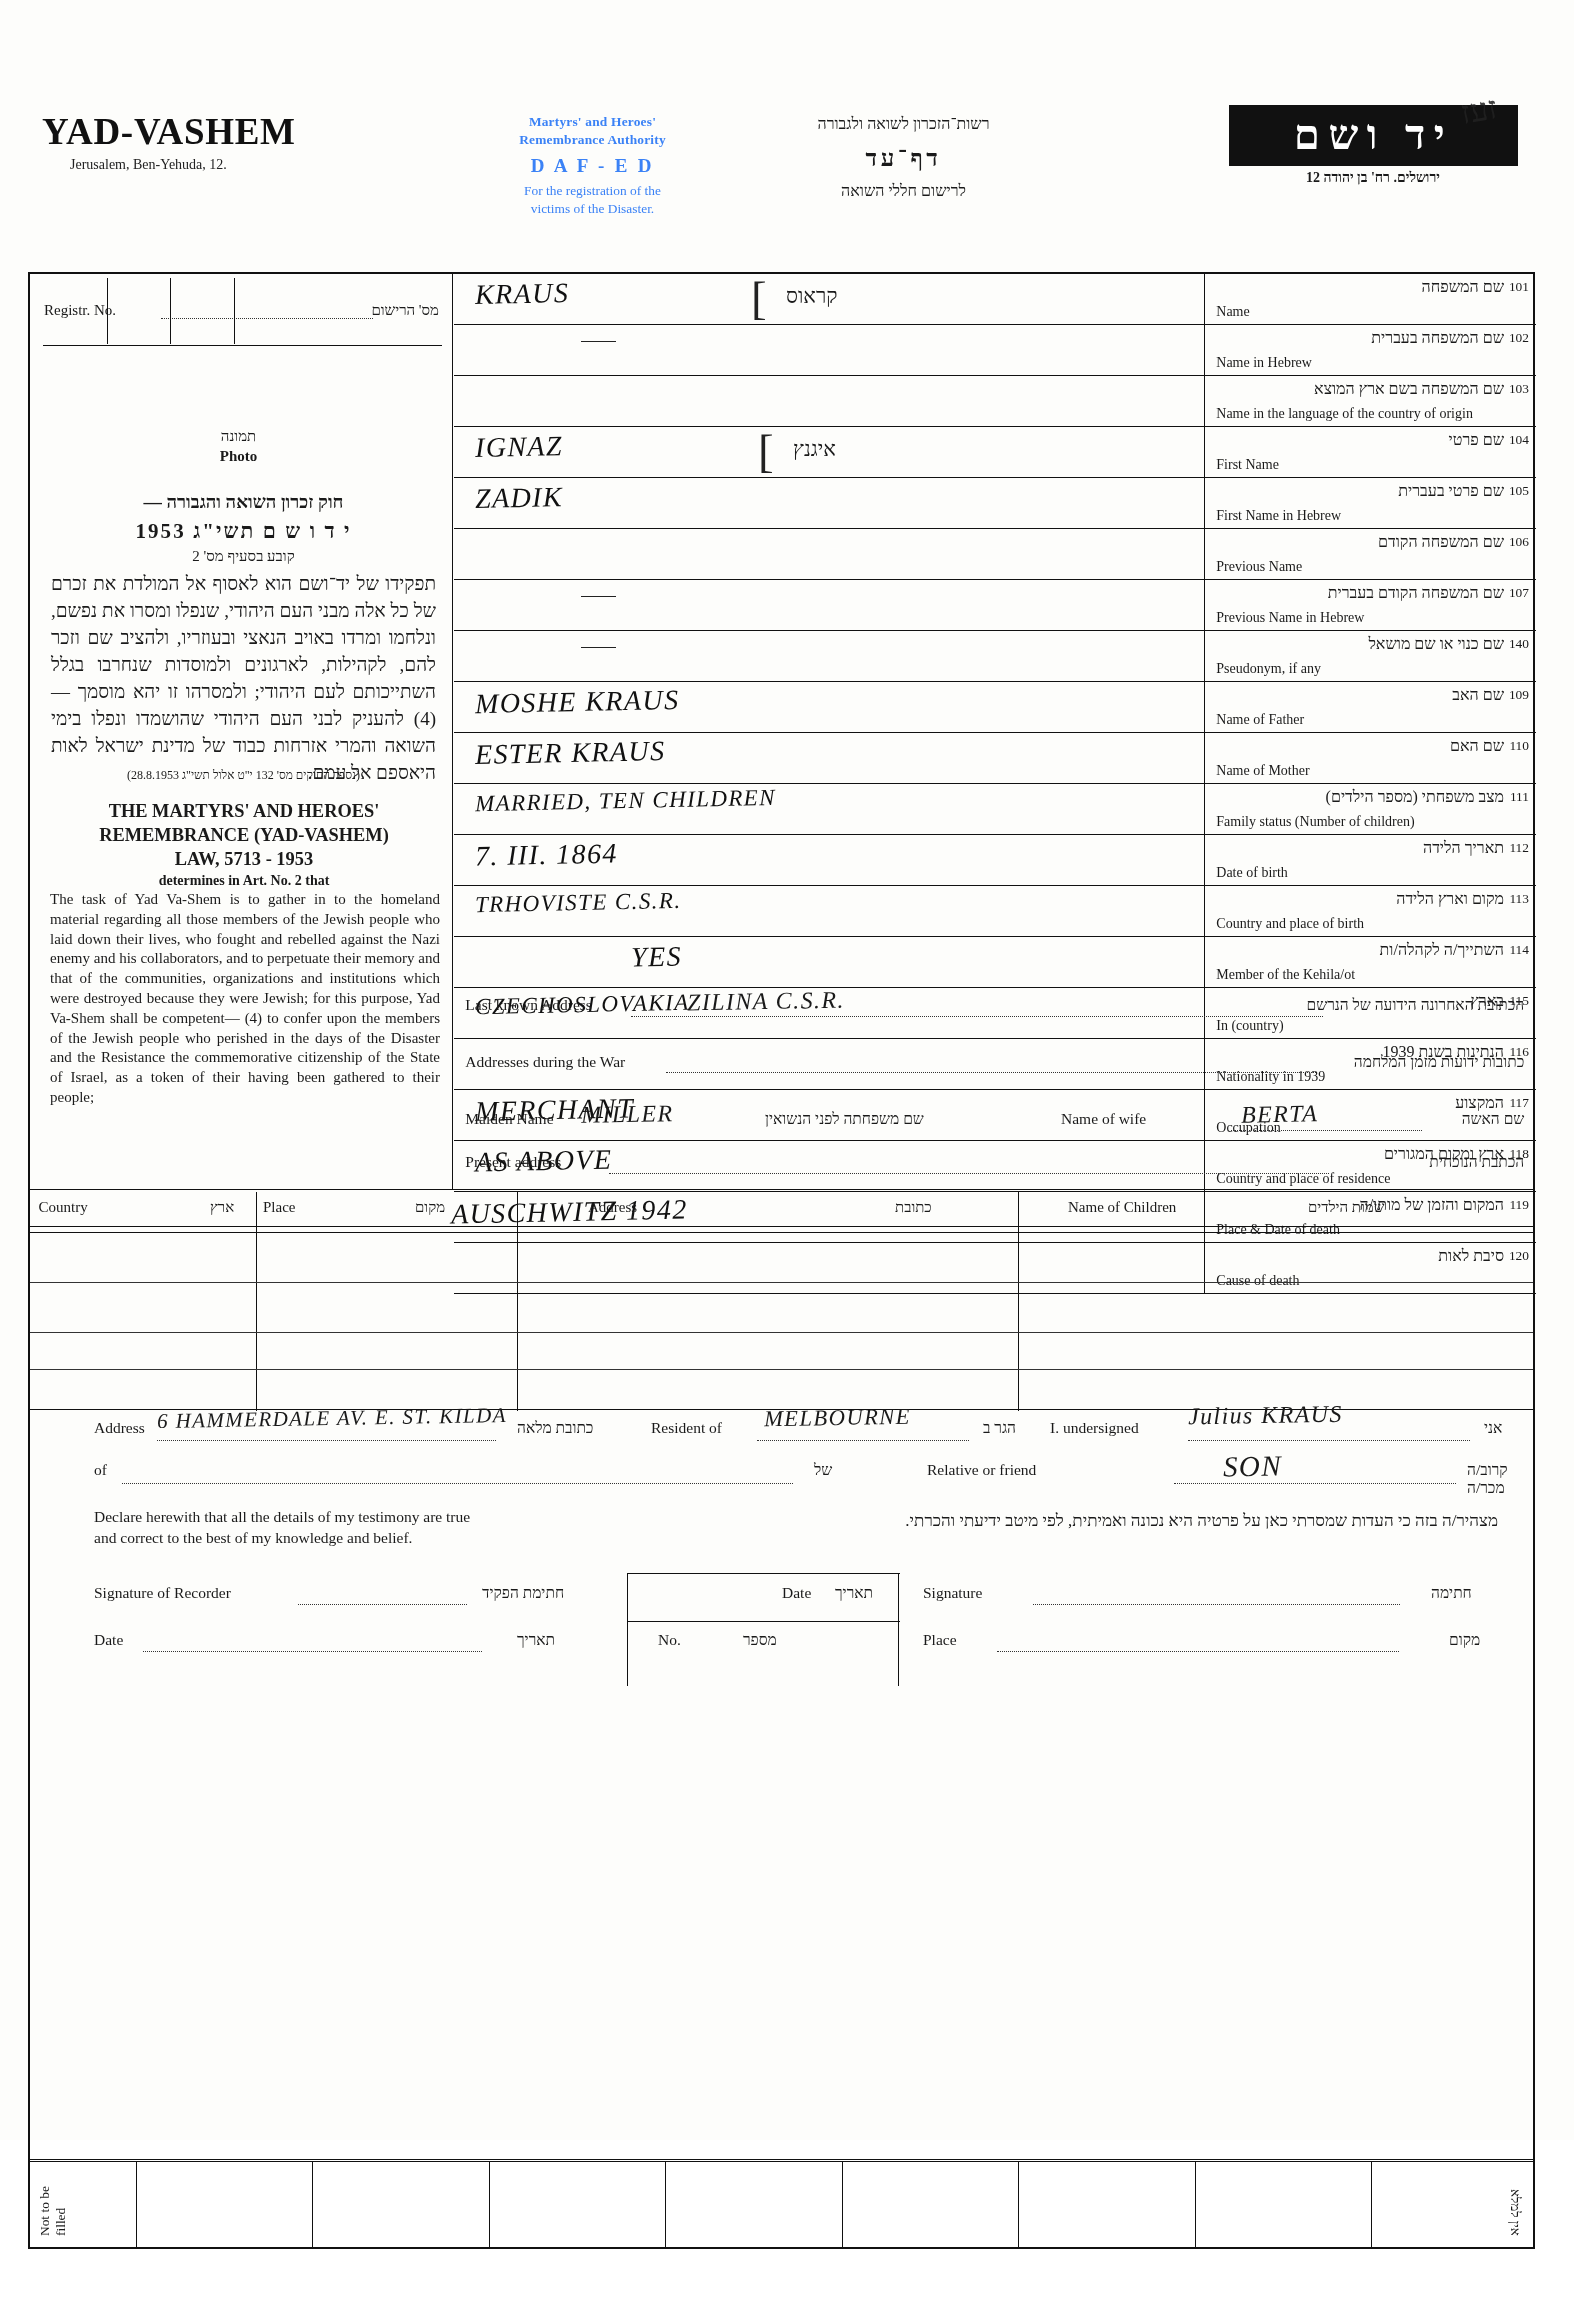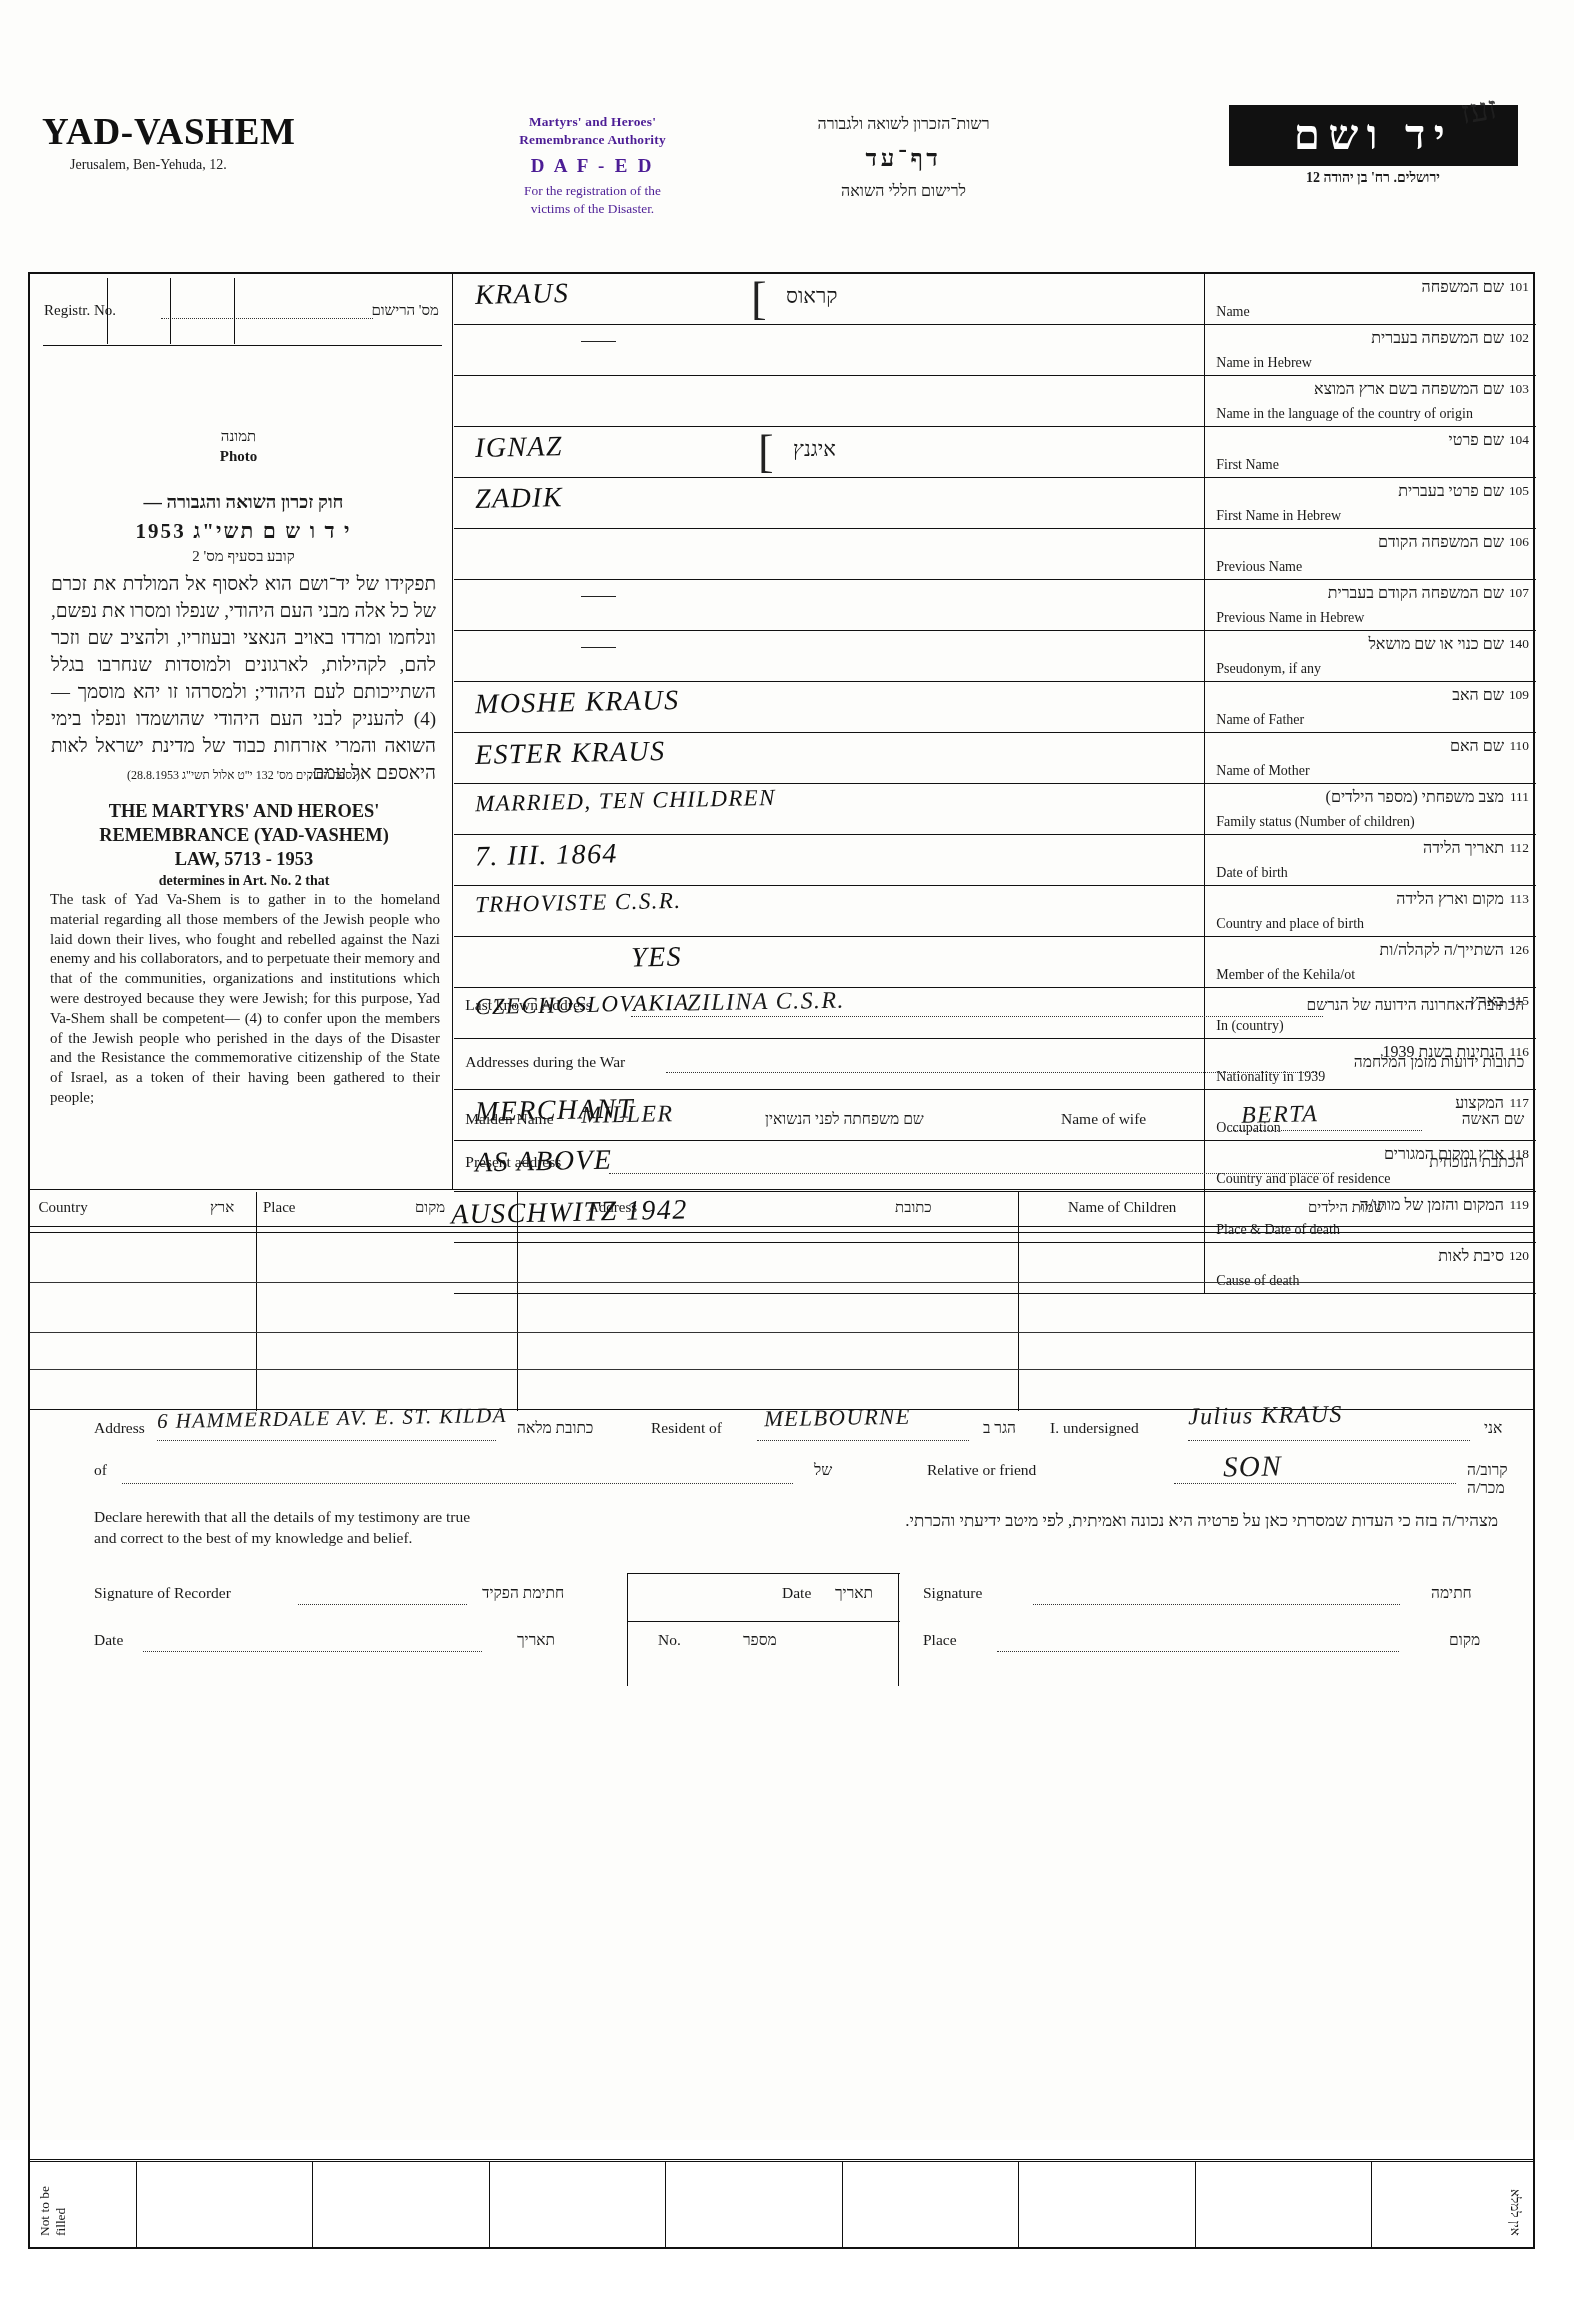--- a/index.html
+++ b/index.html
@@ -44,21 +44,21 @@
     font-size: 14px;
     color: #222;
   }
   .mid-eng {
     position: absolute;
     left: 402px; top: 35px;
     width: 325px;
     text-align: center;
     line-height: 1.35;
     font-size: 13.4px;
-    color: #4c1d95;
+    color: #3b82f6;
   }
   .mid-eng .l1 { font-weight: bold; letter-spacing: 0.2px; }
   .mid-eng .daf {
     font-weight: bold;
     font-size: 19px;
     letter-spacing: 2.8px;
     margin: 4.2px 0 2.8px;
   }
   .mid-heb {
     position: absolute;
@@ -558,21 +558,21 @@
         <div class="labels">
           <span class="num">113</span>
           <span class="he">מקום וארץ הלידה</span>
           <span class="en">Country and place of birth</span>
         </div>
       </div>
 
       <div class="row">
         <div class="hand" style="left:177px;">YES</div>
         <div class="labels">
-          <span class="num">126</span>
+          <span class="num">114</span>
           <span class="he">השתייך/ה לקהלה/ות</span>
           <span class="en">Member of the Kehila/ot</span>
         </div>
       </div>
 
       <div class="row">
         <div class="hand small">CZECHOSLOVAKIA</div>
         <div class="labels">
           <span class="num">115</span>
           <span class="he">בארץ</span>

